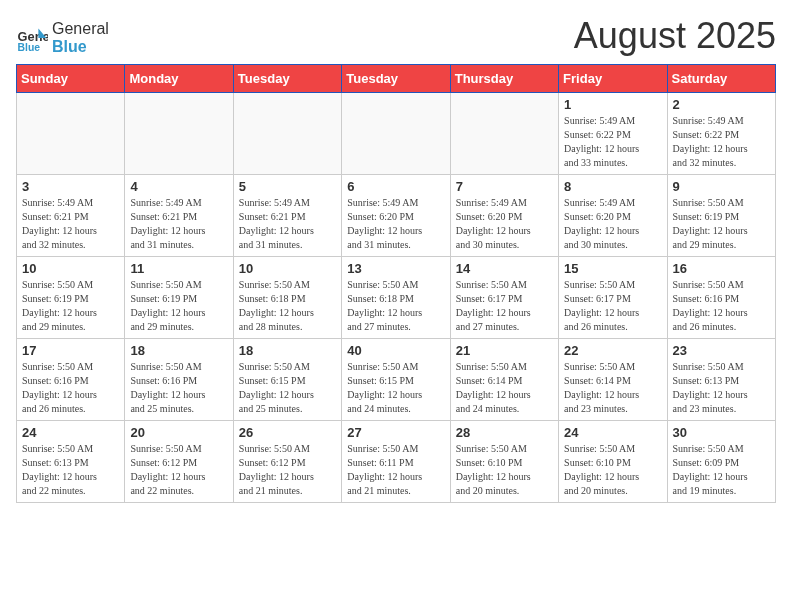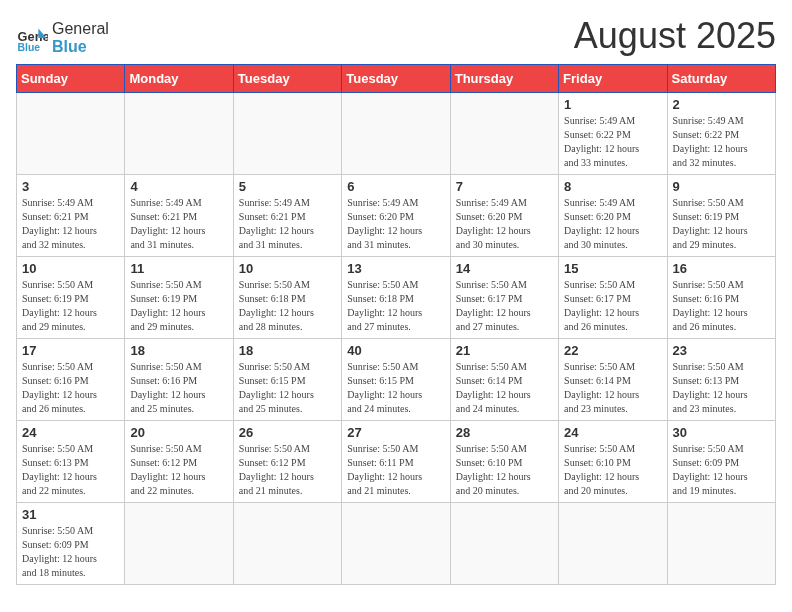--- a/index.html
+++ b/index.html
@@ -244,26 +244,14 @@
         </td>
         <td>
           <span class="day-num">24</span>
           <div class="day-info">Sunrise: 5:50 AM<br>Sunset: 6:10 PM<br>Daylight: 12 hours<br>and 20 minutes.</div>
         </td>
         <td>
           <span class="day-num">30</span>
           <div class="day-info">Sunrise: 5:50 AM<br>Sunset: 6:09 PM<br>Daylight: 12 hours<br>and 19 minutes.</div>
         </td>
       </tr>
-      <tr class="last-row">
-        <td>
-          <span class="day-num">31</span>
-          <div class="day-info">Sunrise: 5:50 AM<br>Sunset: 6:09 PM<br>Daylight: 12 hours<br>and 18 minutes.</div>
-        </td>
-        <td class="empty-cell"></td>
-        <td class="empty-cell"></td>
-        <td class="empty-cell"></td>
-        <td class="empty-cell"></td>
-        <td class="empty-cell"></td>
-        <td class="empty-cell"></td>
-      </tr>
     </tbody>
 </table>
 
 </body></html>

